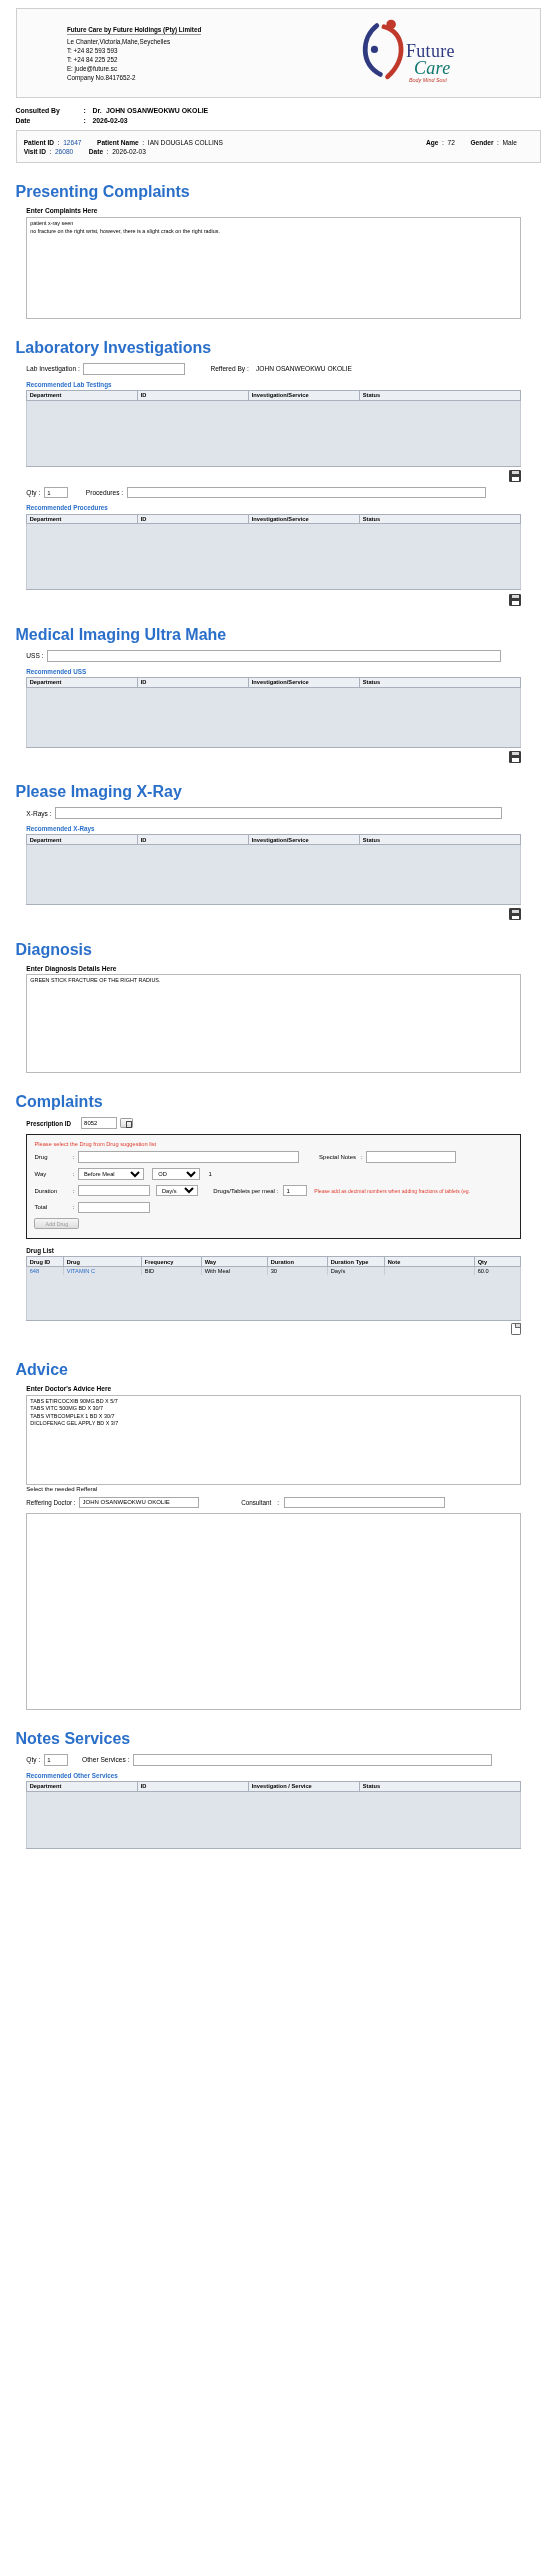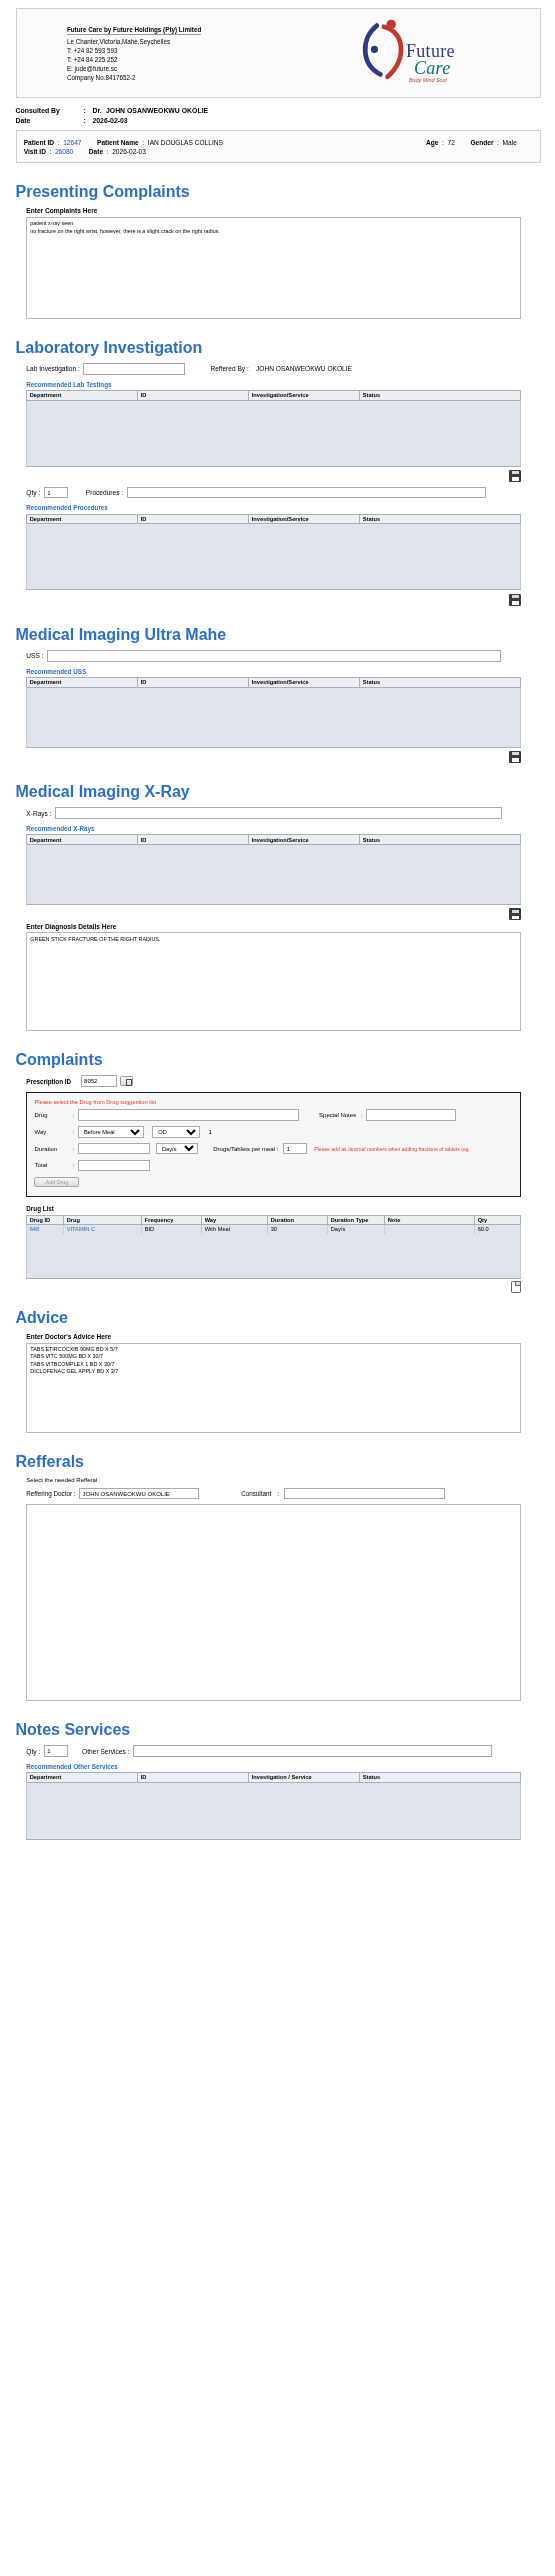--- a/index.html
+++ b/index.html
@@ -241,21 +241,21 @@
         <span class="v">2026-02-03</span>
       </div>
     </div>
   </div>
 
   <h2 class="section">Presenting Complaints</h2>
   <div class="sub-label">Enter Complaints Here</div>
   <textarea class="box" rows="12" style="height: 102px;">patient x-ray seen
 no fracture on the right wrist, however, there is a slight crack on the right radius.</textarea>
 
-  <h2 class="section">Laboratory  Investigation</h2>
+  <h2 class="section">Laboratory  Investigations</h2>
   <div class="inline-row">
     <span class="lab">Lab Investigation :</span>
     <input class="txt" style="width: 102px;" value="">
     <span class="lab" style="margin-left:25px">Reffered By  :</span>
     <span style="margin-left:3.6px">JOHN OSANWEOKWU OKOLIE</span>
   </div>
   <div class="reco-link">Recommended Lab Testings</div>
   <table class="grid">
     <thead>
         <tr>
@@ -319,21 +319,21 @@
     <tbody>
         <tr class="filler">
           <td colspan="4"></td>
         </tr>
       </tbody>
   </table>
   <div class="print-row">
     <div class="printer"></div>
   </div>
 
-  <h2 class="section">Medical Imaging X-Ray</h2>
+  <h2 class="section">Please Imaging X-Ray</h2>
   <div class="inline-row">
     <span class="lab">X-Rays :</span>
     <input class="txt" style="width: 447px;" value="">
   </div>
   <div class="reco-link">Recommended X-Rays</div>
   <table class="grid short">
     <thead>
         <tr>
       <th style="width:111px">Department</th>
       <th style="width:111px">ID</th>
@@ -344,20 +344,21 @@
     <tbody>
         <tr class="filler">
           <td colspan="4"></td>
         </tr>
       </tbody>
   </table>
   <div class="print-row">
     <div class="printer"></div>
   </div>
 
+  <h2 class="section">Diagnosis</h2>
   <div class="sub-label">Enter Diagnosis Details Here</div>
   <textarea class="box" style="height: 99px;">GREEN STICK FRACTURE OF THE RIGHT RADIUS.</textarea>
 
   <h2 class="section">Complaints</h2>
   <div class="presc-row">
     <span class="lab" style="font-weight:bold">Prescription ID</span>
     <input class="txt" style="width: 36px; margin-left: 4.8px;" value="8052">
     <div class="lock-btn"></div>
   </div>
 
@@ -433,28 +434,27 @@
       </tr>
       <tr class="filler">
           <td colspan="8" style="height:45px"></td>
         </tr>
     </tbody>
   </table>
   <div class="clip-row">
     <div class="clip"></div>
   </div>
 
-  <h2 class="section" style="margin-top:16px">Advice</h2>
+  <h2 class="section" style="margin-top:26px">Advice</h2>
   <div class="sub-label">Enter Doctor's Advice Here</div>
   <textarea class="box" style="height: 90px;">TABS ETIRCOCXIB 90MG BD X 5/7
 TABS VITC 500MG BD X 30/7
 TABS VITBCOMPLEX 1 BD X 30/7
 DICLOFENAC GEL APPLY BD X 3/7</textarea>
 
-  <h2 class="section">Refferals</h2>
   <div class="small-note">Select the needed Refferal</div>
   <div class="ref-row">
     <span class="lab">Reffering Doctor  :</span>
     <input class="txt" style="width: 120px; margin-left: 3.6px;" value="JOHN OSANWEOKWU OKOLIE">
     <span class="lab" style="margin-left:42px">Consultant</span>
     <span class="sep" style="margin-left:6px">:</span>
     <input class="txt" style="width: 161px; margin-left: 4.8px;" value="">
   </div>
   <div class="big-empty"></div>
 

